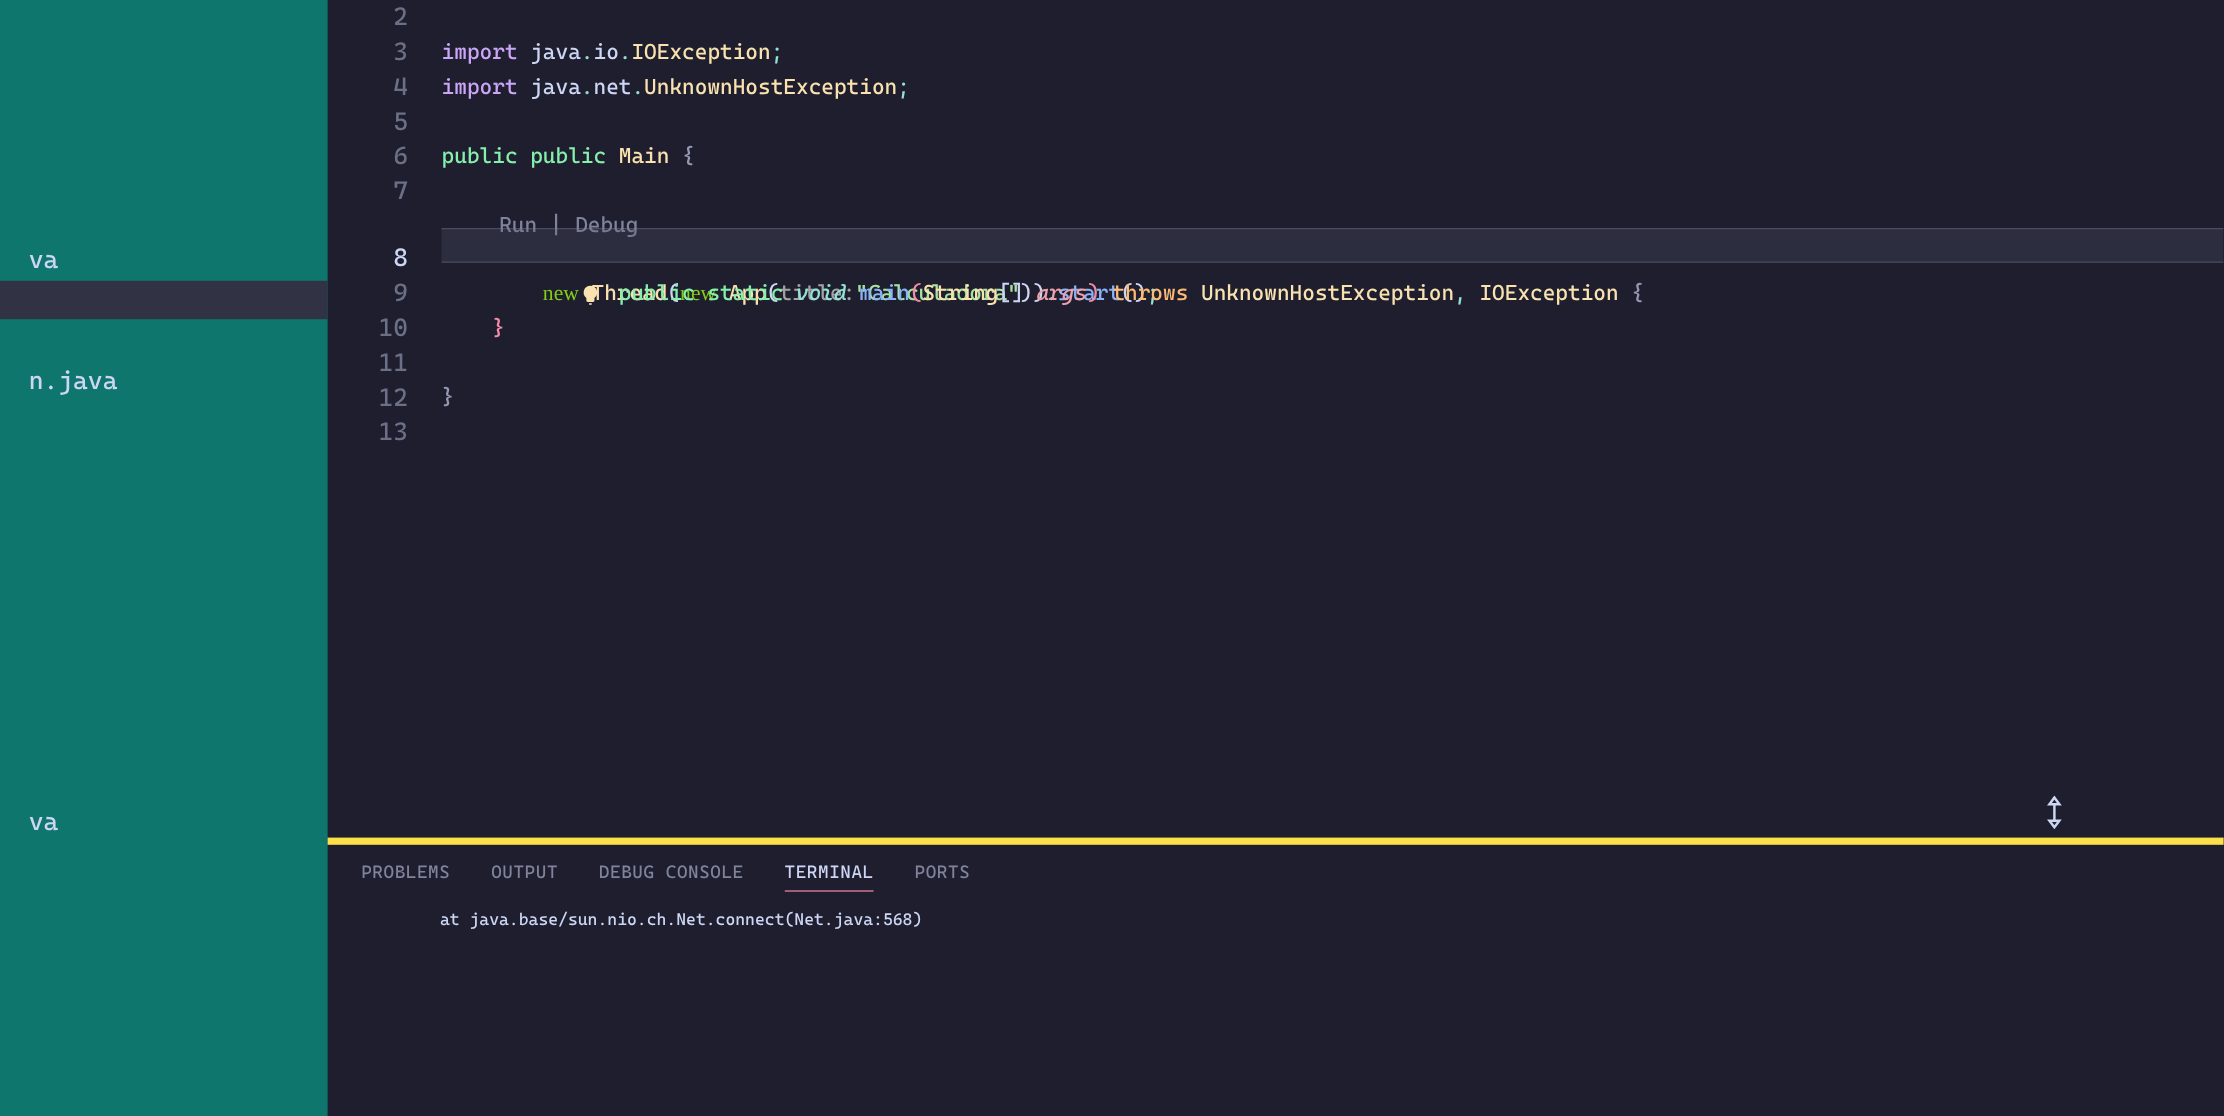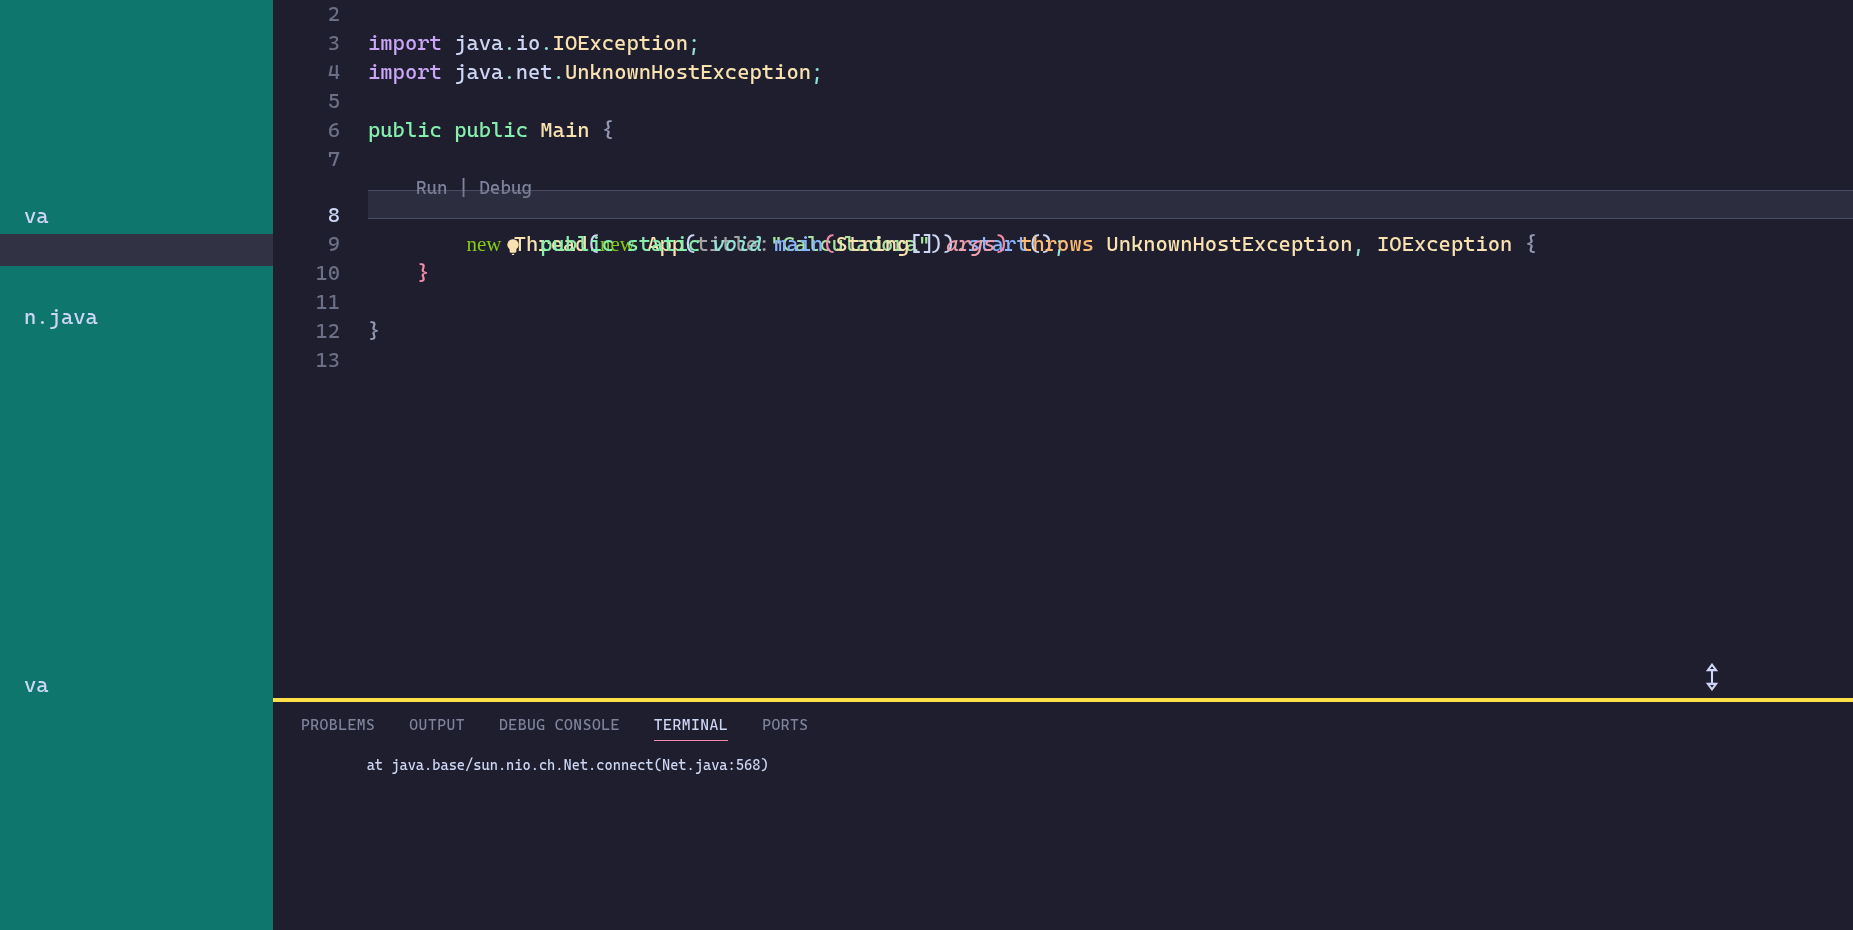--- a/index.html
+++ b/index.html
@@ -59,21 +59,21 @@
 .gutter .ln { height: 29px; position: relative; }
 .gutter .ln.current { color: #cdd6f4; }
 .code-area {
   flex: 1;
   position: relative;
 }
 .code-line {
   height: 29px;
   line-height: 29px;
   white-space: pre;
-  font-size: 21px;
+  font-size: 18px;
 }
 .codelens {
   height: 27px;
   line-height: 27px;
   color: #7f849c;
   font-size: 18px;
   padding-left: 48px;
   white-space: pre;
 }
 .codelens span { cursor: pointer; }
@@ -103,21 +103,21 @@
 .kw-paren { color: #f38ba8; }
 .kw-new { color: #84cc16; font-family: Liberation Serif, serif; }
 .kw-str { color: #a6e3a1; }
 .kw-named { color: #a3a3a3; }
 .kw-punct { color: #94e2d5; }
 .kw-white { color: #cdd6f4; }
 .kw-throws { color: #fdba74; }
 .kw-brace { color: #9399b2; }
 .panel {
   height: 232px;
-  border-top: 4px solid #fde047;
+  border-top: 6px solid #fde047;
   display: flex;
   flex-direction: column;
 }
 .panel-tabs {
   display: flex;
   gap: 34px;
   padding: 14px 28px 8px 28px;
   font-size: 15px;
   letter-spacing: 0.5px;
 }

